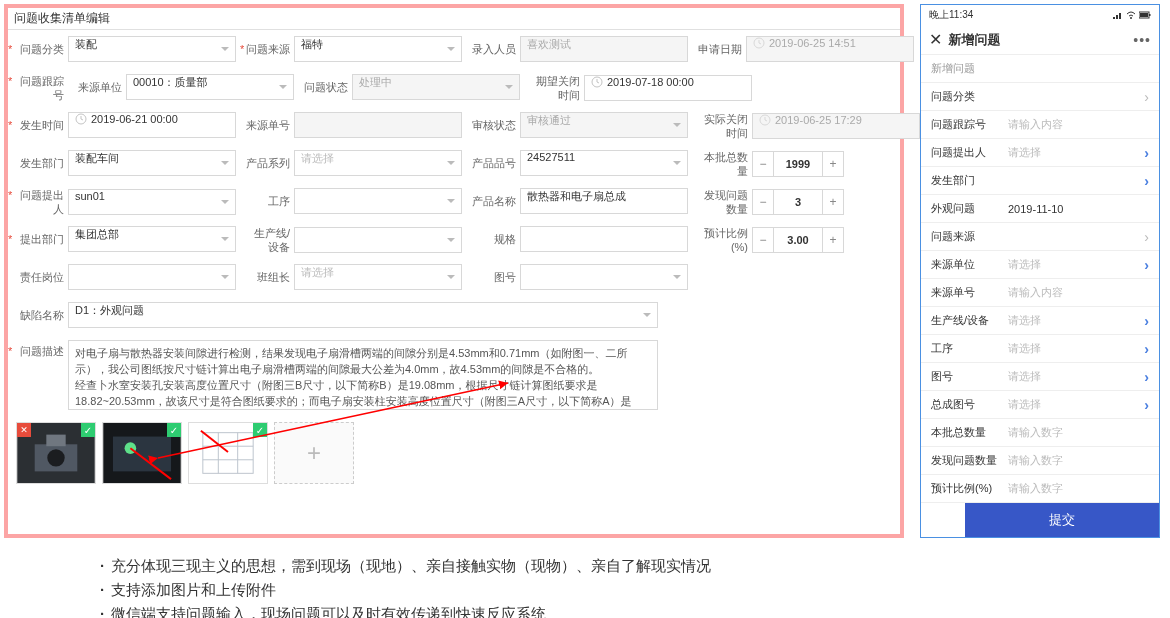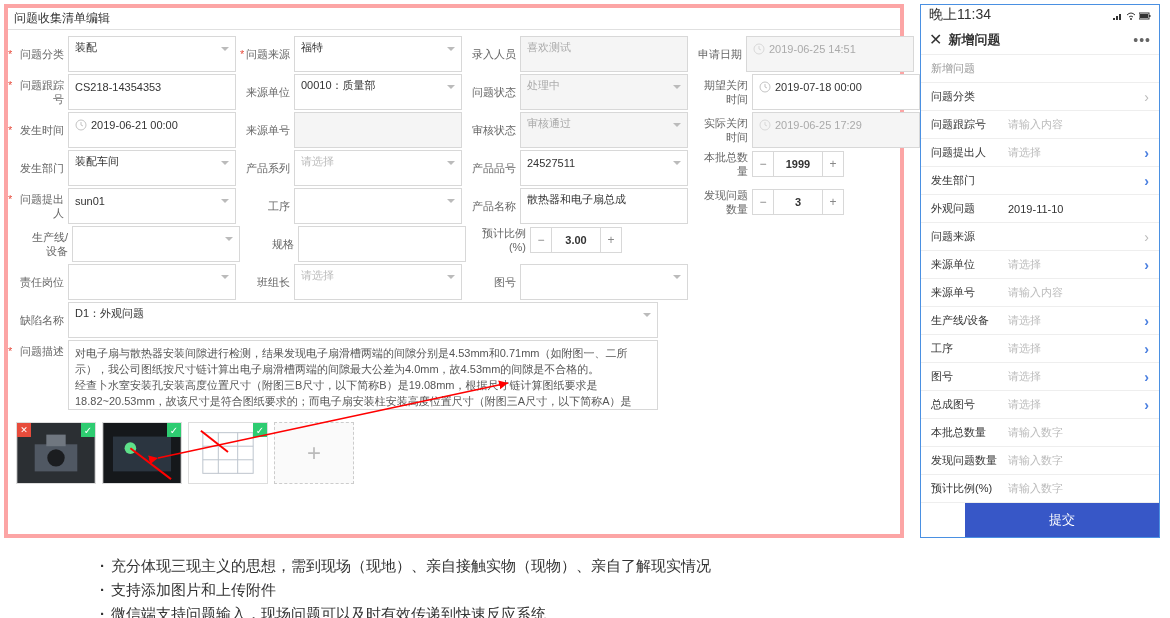--- a/index.html
+++ b/index.html
@@ -7,21 +7,21 @@
   .wrap { display: flex; gap: 16px; padding: 4px; width: 1170px; }
   
   .panel-left { width: 900px; border: 4px solid #fca5a5; background: #fff; }
   .pl-title { font-size: 12px; padding: 2px 6px; border-bottom: 1px solid #e0e0e0; color: #333; }
   .form { padding: 6px 10px 6px 6px; }
   .row { display: flex; align-items: flex-start; min-height: 36px; margin-bottom: 2px; }
   .cell { display: flex; align-items: center; }
   .lbl { width: 54px; text-align: right; font-size: 11px; color: #666; padding-right: 4px; line-height: 14px; position: relative; }
   .req::before { content: "*"; color: #e74c3c; position: absolute; left: -6px; }
   .lbl2 { width: 48px; }
-  .ctl { width: 168px; height: 36px; border: 1px solid #d8d8d8; background: #fff; display: flex; align-items: flex-end; padding: 16px 6px; font-size: 11px; color: #333; position: relative; }
+  .ctl { width: 168px; height: 26px; border: 1px solid #d8d8d8; background: #fff; display: flex; align-items: flex-start; padding: 0 6px; font-size: 11px; color: #333; position: relative; }
   .ctl.sel::after { content: ""; position: absolute; right: 6px; top: 10px; border: 4px solid transparent; border-top-color: #bbb; }
   .ctl.ro { background: #f5f5f5; color: #aaa; }
   .ctl .val { flex: 1; white-space: nowrap; overflow: hidden; text-overflow: ellipsis; }
   .ctl .ph { color: #bbb; }
   .ico { width: 12px; height: 12px; margin-right: 4px; opacity: .5; display: inline-flex; }
   .col-gap { width: 10px; flex-shrink: 0; }
   .stepper { display: flex; align-items: center; }
   .stepper .btn { width: 22px; height: 26px; border: 1px solid #d8d8d8; display: flex; align-items: center; justify-content: center; color: #888; cursor: pointer; }
   .stepper .num { width: 48px; height: 26px; border-top: 1px solid #d8d8d8; border-bottom: 1px solid #d8d8d8; display: flex; align-items: center; justify-content: center; font-size: 11px; font-weight: bold; }
   .ta { width: 590px; min-height: 70px; border: 1px solid #d8d8d8; padding: 4px 6px; font-size: 11px; color: #555; line-height: 16px; resize: none; font-family: inherit; }
@@ -30,21 +30,21 @@
   .thumb { width: 80px; height: 62px; border: 1px solid #ddd; position: relative; background: #eee; display: flex; align-items: center; justify-content: center; overflow: hidden; }
   .thumb .badge { position: absolute; top: 0; left: 0; width: 14px; height: 14px; background: #e74c3c; color: #fff; font-size: 9px; display: flex; align-items: center; justify-content: center; }
   .thumb .check { position: absolute; top: 0; right: 0; width: 14px; height: 14px; background: #2ecc71; color: #fff; font-size: 10px; display: flex; align-items: center; justify-content: center; }
   .thumb.add { border: 1px dashed #ccc; background: #fafafa; color: #bbb; font-size: 24px; font-weight: 300; }
   .thumb svg { width: 100%; height: 100%; }
   
   .arrow-svg { position: absolute; pointer-events: none; }
 
   
   .panel-right { width: 240px; border: 1px solid #4a90e2; background: #fff; display: flex; flex-direction: column; }
-  .statusbar { height: 20px; display: flex; align-items: center; justify-content: space-between; padding: 0 8px; font-size: 14px; color: #333; }
+  .statusbar { height: 20px; display: flex; align-items: center; justify-content: space-between; padding: 0 8px; font-size: 10px; color: #333; }
   .statusbar .right { display: flex; gap: 3px; align-items: center; }
   .m-head { display: flex; align-items: center; height: 30px; padding: 0 8px; border-bottom: 1px solid #eee; }
   .m-head .x { font-size: 16px; color: #333; margin-right: 6px; }
   .m-head .t { font-weight: 700; font-size: 13px; flex: 1; }
   .m-head .more { color: #666; font-size: 14px; letter-spacing: 1px; }
   .m-sub { padding: 6px 10px; font-size: 11px; color: #999; border-bottom: 1px solid #eee; }
   .m-row { display: flex; align-items: center; height: 28px; padding: 0 10px; border-bottom: 1px solid #eee; font-size: 11px; }
   .m-row .ml { width: 68px; color: #333; flex-shrink: 0; }
   .m-row .mv { flex: 1; color: #bbb; margin-left: 9px; }
   .m-row .mv.filled { color: #333; }
@@ -100,23 +100,20 @@
                 </svg>
               </span>
               <span class="val">2019-06-25 14:51</span>
             </div>
           </div>
       </div>
 
       <div class="row">
         <div class="cell">
             <div class="lbl req">问题跟踪号</div>
-          <div class="ctl">
-              <span class="val">CS218-14354353</span>
-            </div>
           </div>
         <div class="col-gap"></div>
         <div class="cell">
             <div class="lbl lbl2">来源单位</div>
           <div class="ctl sel">
               <span class="val">00010：质量部</span>
             </div>
           </div>
         <div class="col-gap"></div>
         <div class="cell">
@@ -240,20 +237,26 @@
             <div class="lbl lbl2" style="width:54px">发现问题数量</div>
           <div class="stepper">
             <div class="btn">−</div>
             <div class="num">3</div>
             <div class="btn">+</div>
           </div>
           </div>
       </div>
 
       <div class="row">
+        <div class="cell">
+            <div class="lbl req">提出部门</div>
+          <div class="ctl sel">
+              <span class="val">集团总部</span>
+            </div>
+          </div>
         <div class="col-gap"></div>
         <div class="cell">
             <div class="lbl lbl2">生产线/设备</div>
           <div class="ctl sel">
               <span class="val"></span>
             </div>
           </div>
         <div class="col-gap"></div>
         <div class="cell">
             <div class="lbl lbl2">规格</div>

